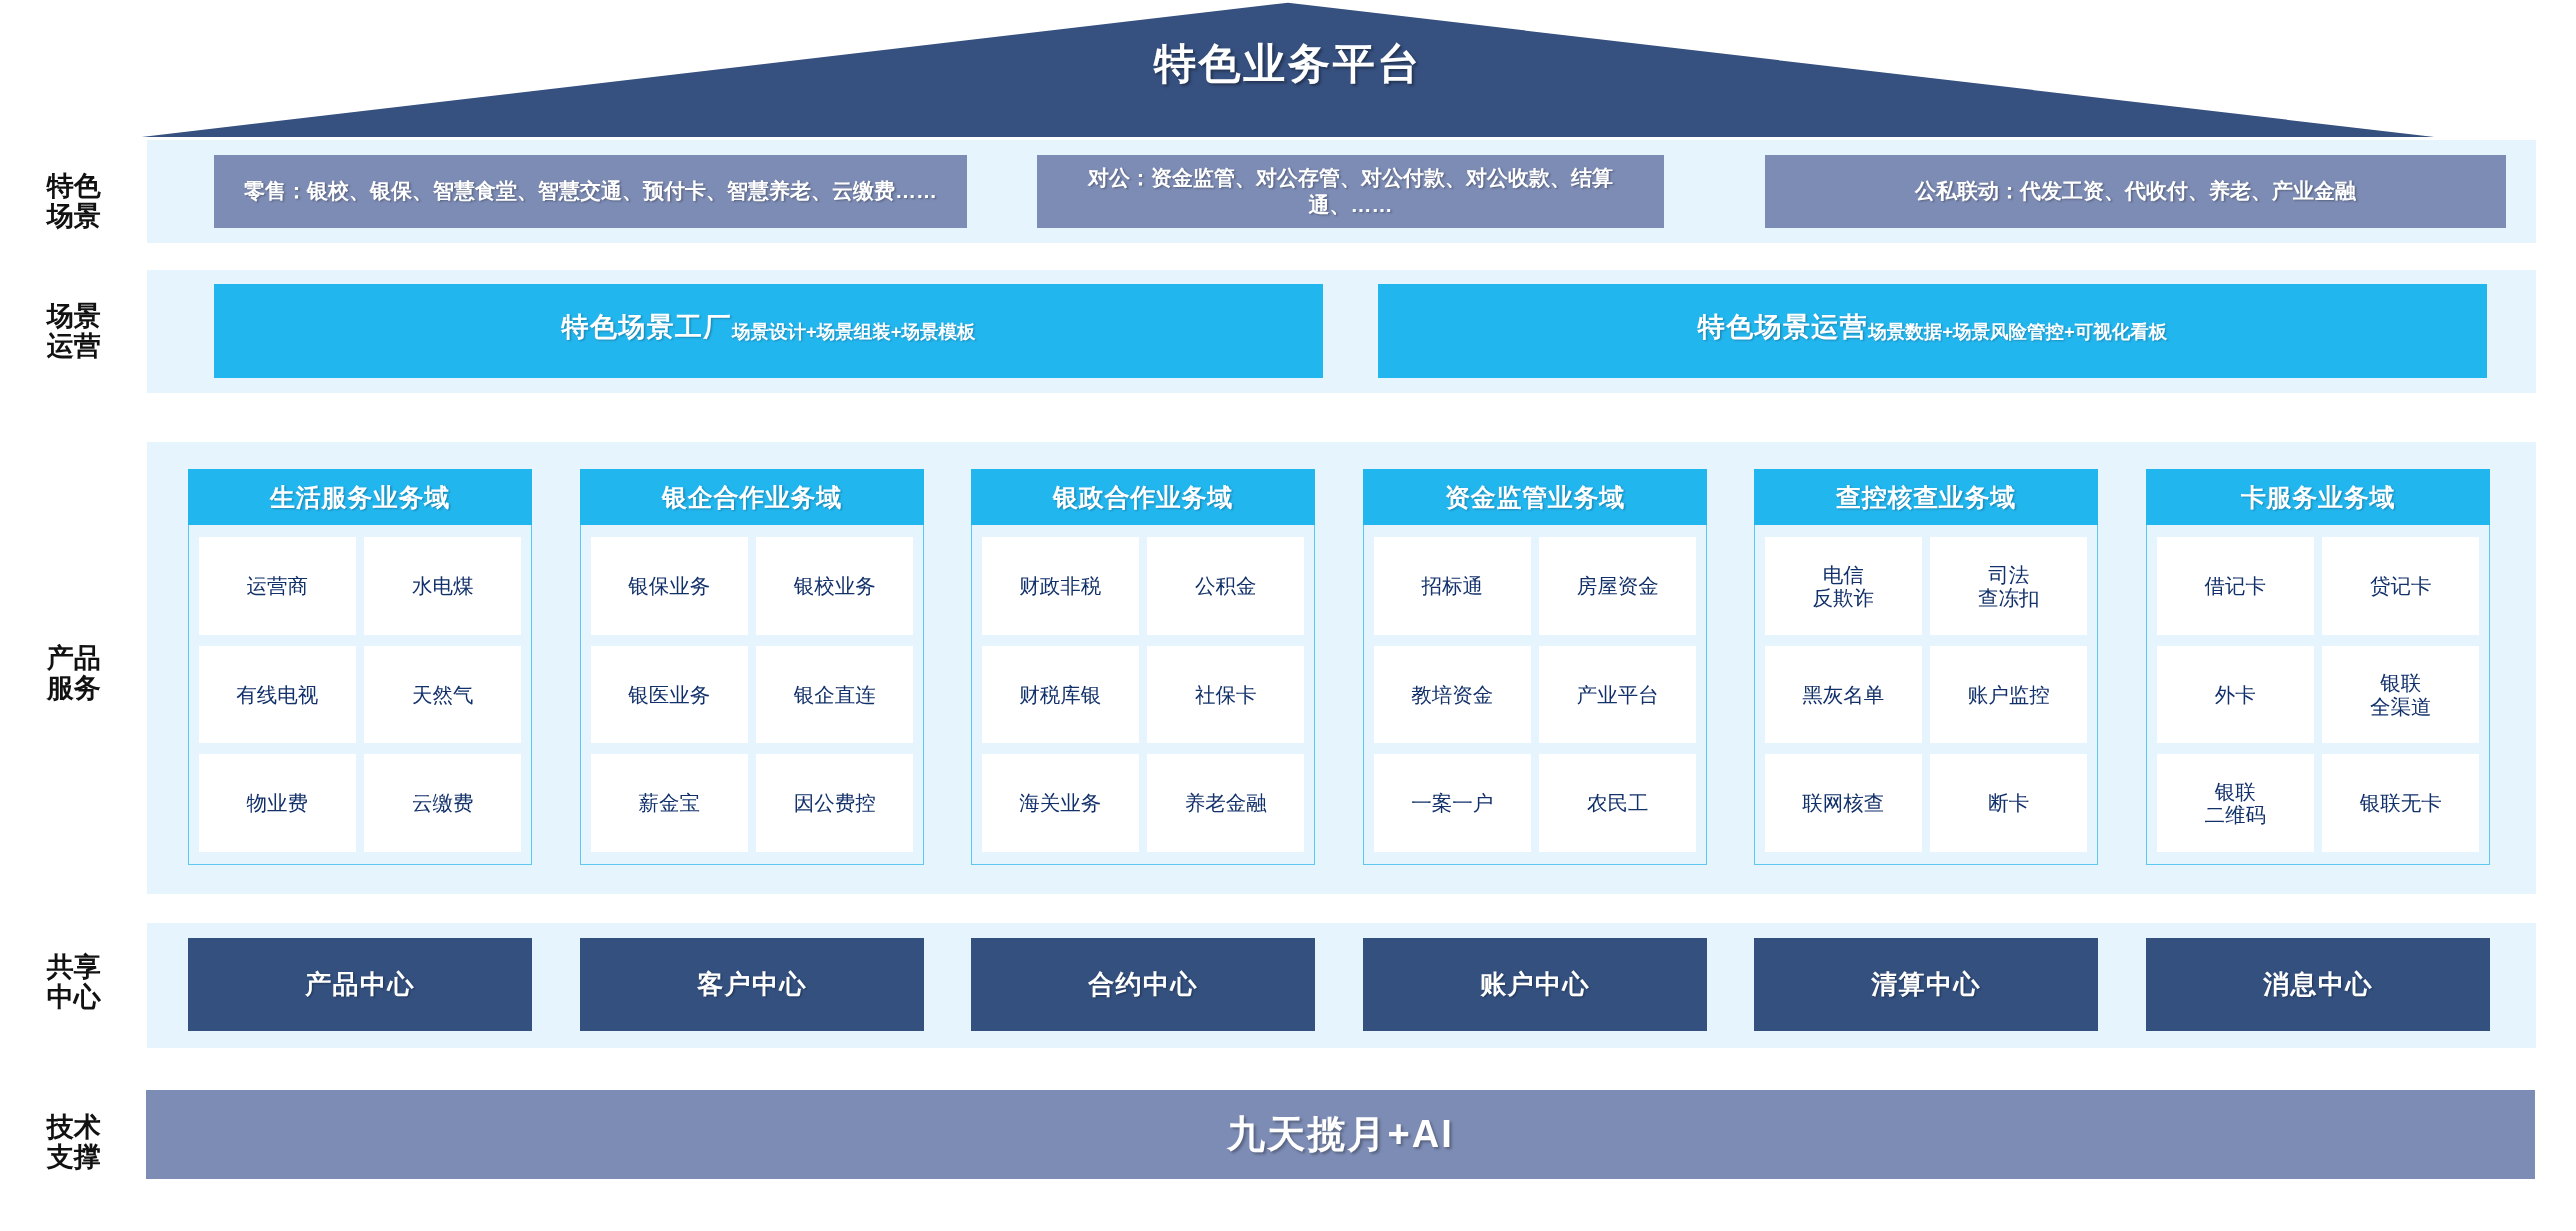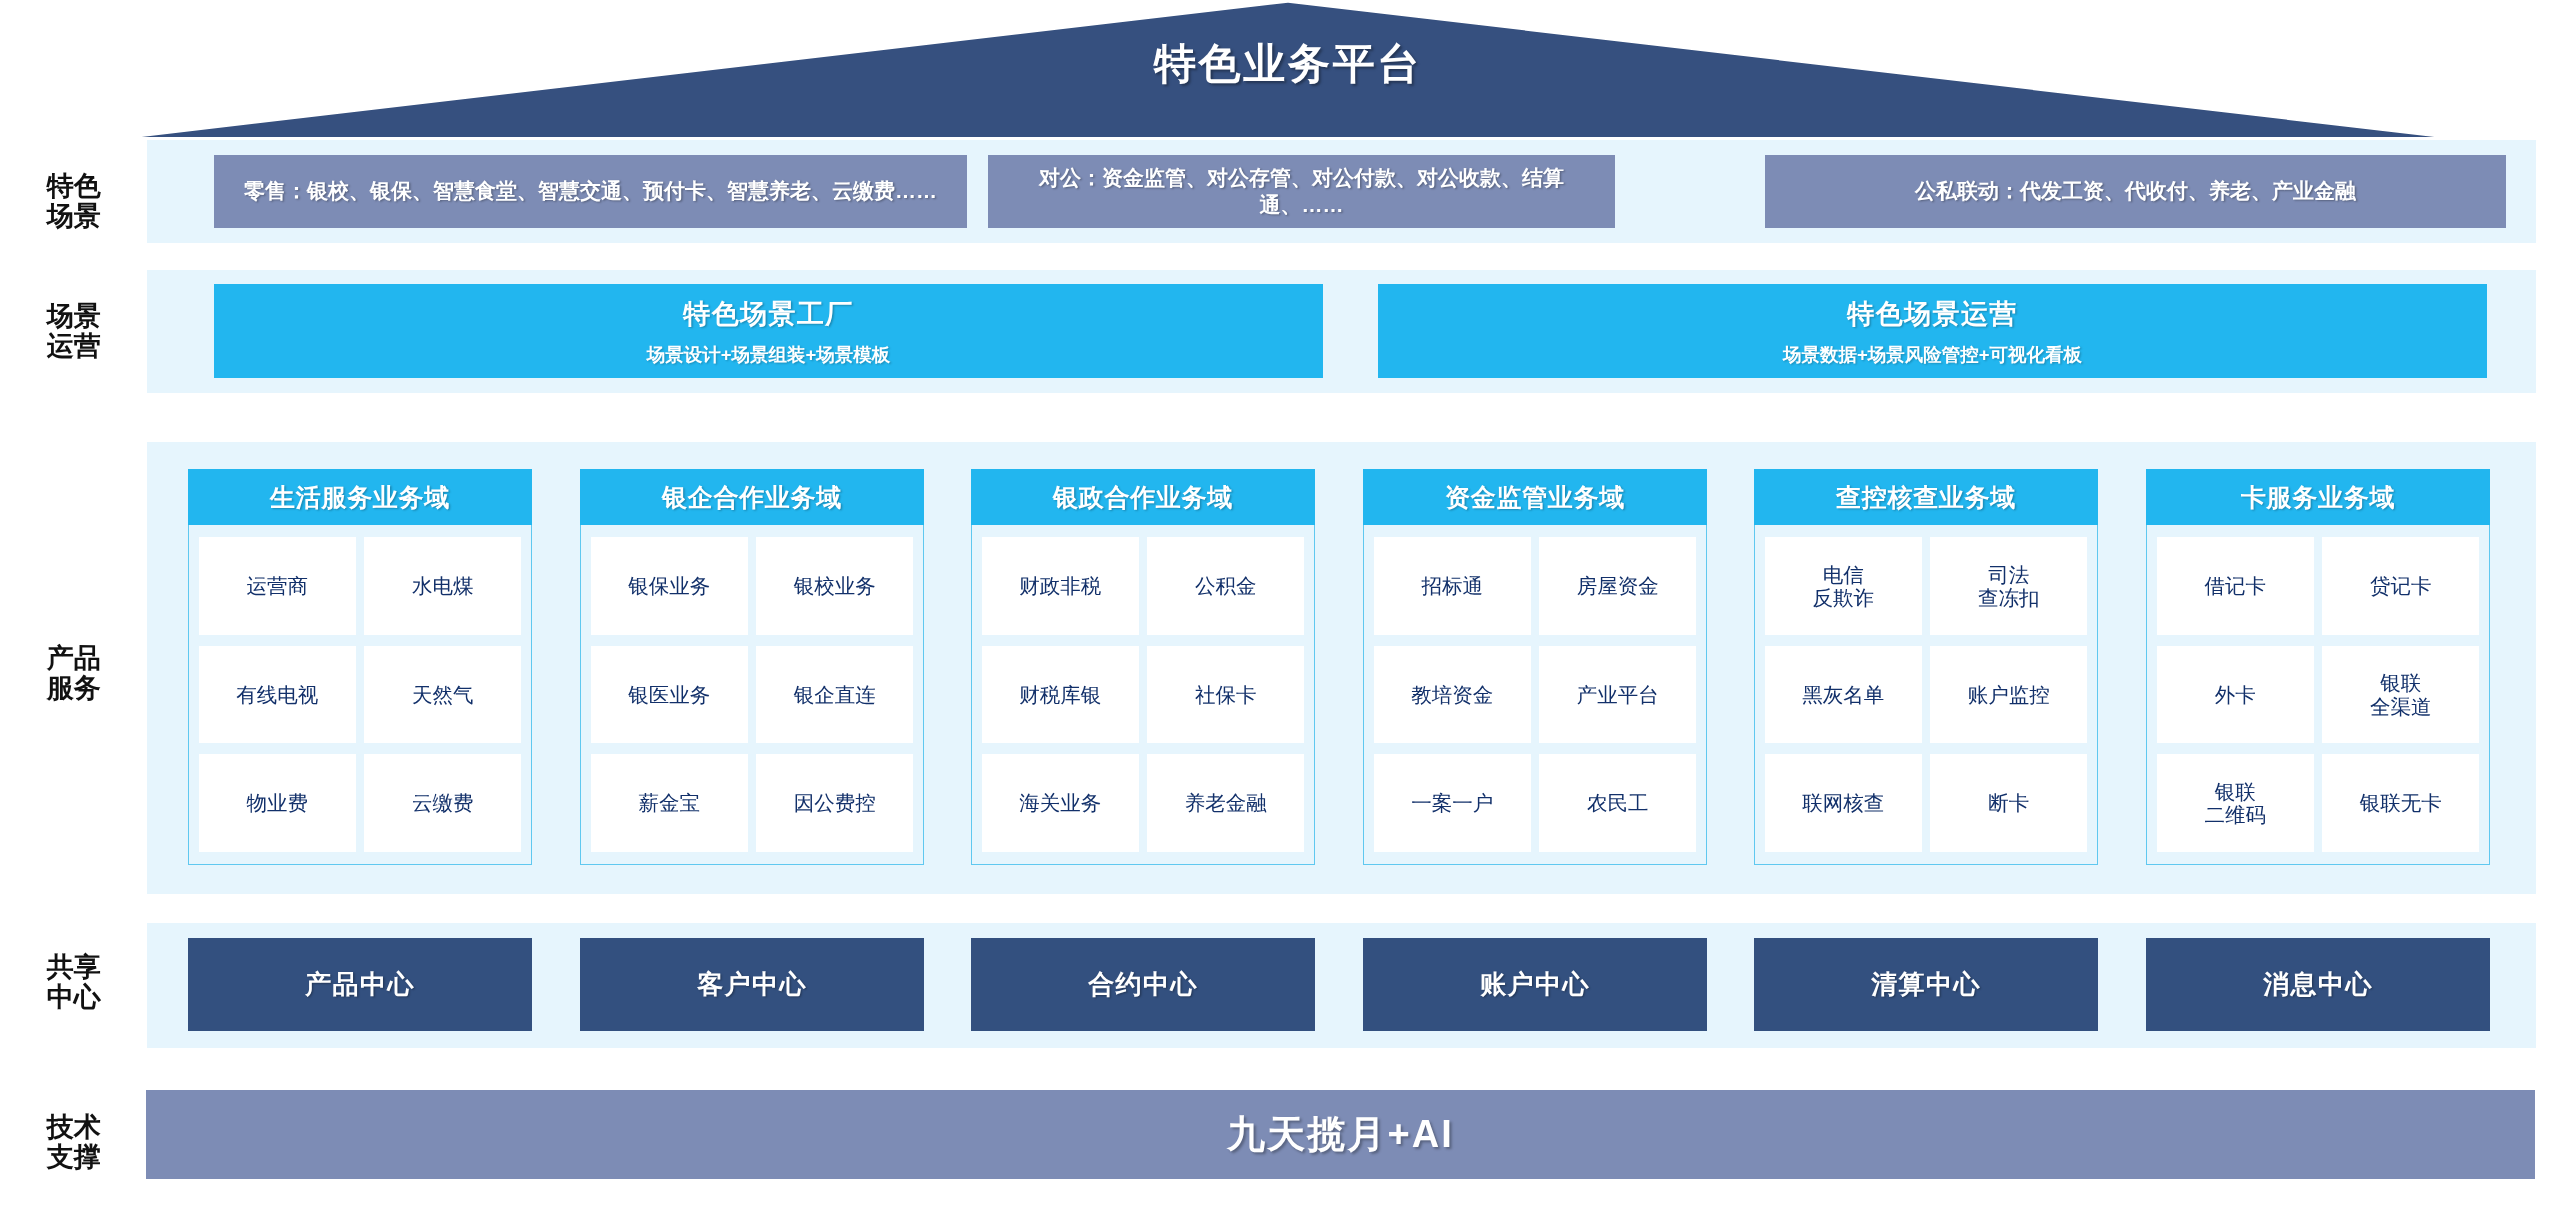--- a/index.html
+++ b/index.html
@@ -54,30 +54,30 @@
     font-size:21px;
     font-weight:bold;
     line-height:1.28;
     display:flex;align-items:center;justify-content:center;
     text-align:center;
     padding:0 11px;
     box-sizing:border-box;
     text-shadow:1.4px 1.4px 2.1px rgba(0,0,0,0.3);
   }
   #scene-0{left:67px;width:753px;}
-  #scene-1{left:841px;width:627px;}
+  #scene-1{left:890px;width:627px;}
   #scene-2{left:1601px;width:741px;margin-left:17px;}
 
   
   #band-oper{left:147px;top:270px;width:2389px;height:123px;}
   .oper-box{
     position:absolute;top:14.4px;height:94px;
     background:#22b6ef;
     color:#ffffff;
-    display:flex;flex-direction:column;align-items:center;justify-content:center;
+    display:flex;flex-direction:row;align-items:center;justify-content:center;
     text-align:center;
     box-sizing:border-box;
   }
   .oper-title{font-size:27px;font-weight:bold;letter-spacing:1.4px;
     text-shadow:1.4px 1.4px 2.1px rgba(0,0,0,0.25);margin-bottom:9.6px;}
   .oper-sub{font-size:18.5px;font-weight:bold;
     text-shadow:1.4px 1.4px 2.1px rgba(0,0,0,0.22);}
   #oper-0{left:67px;width:1109px;}
   #oper-1{left:1231px;width:1109px;}
 

